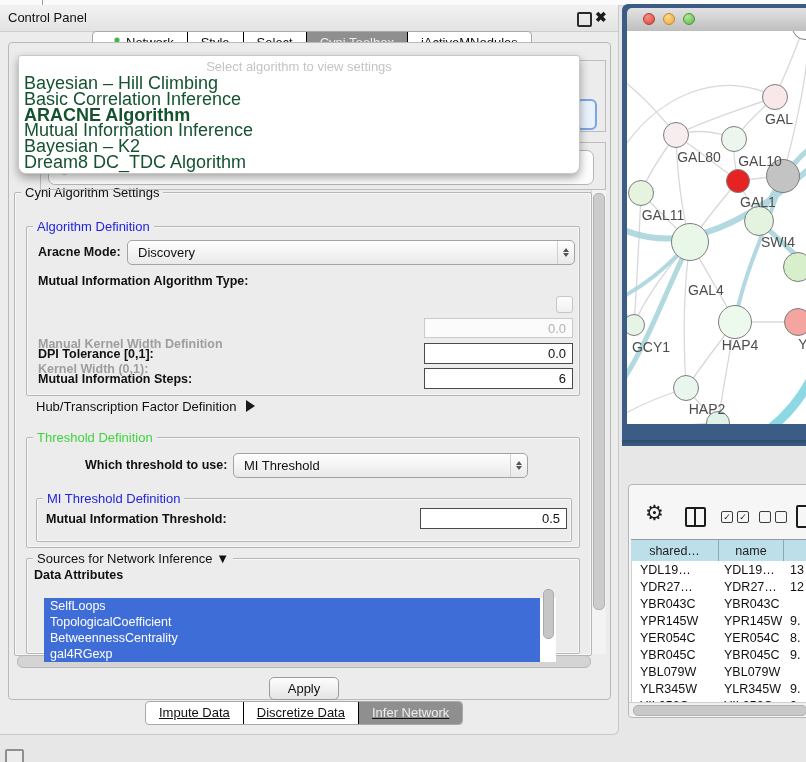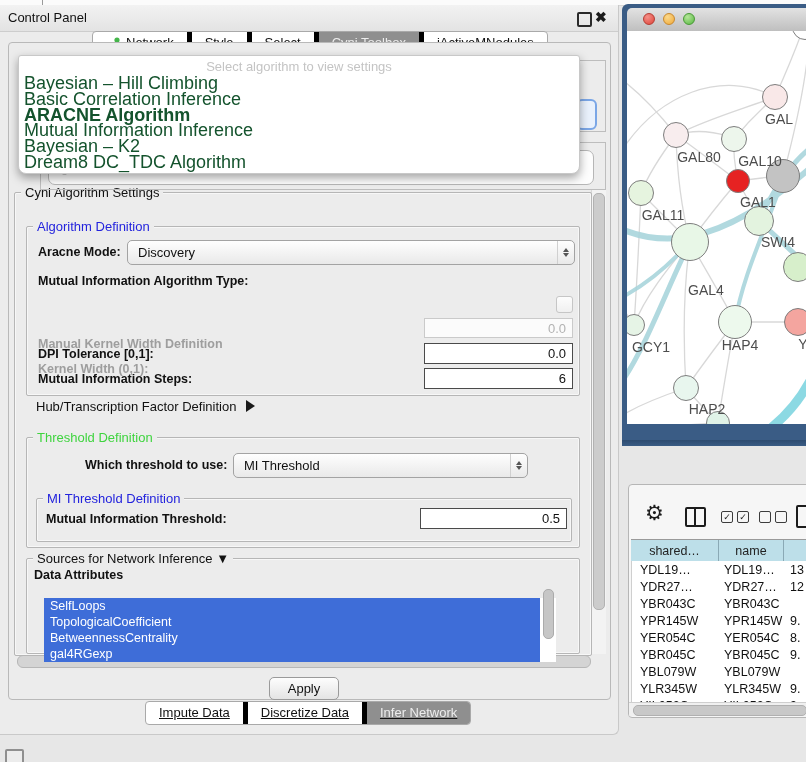--- a/index.html
+++ b/index.html
@@ -13,21 +13,21 @@
 
   
   .cp{left:0;top:5px;width:618px;height:729px;background:#ececec;border-right:1px solid #c9c9c9;border-bottom:1px solid #c9c9c9;border-radius:0 0 6px 0;}
   .cp-header{position:absolute;left:0;top:0;width:618px;height:26px;background:linear-gradient(#f2f2f2,#e3e3e3);border-bottom:1px solid #cdcdcd;}
   .cp-title{position:absolute;left:8px;top:5px;font-size:13px;color:#111;}
   .float-btn{position:absolute;left:577px;top:7px;width:11px;height:11px;border:2px solid #2a2a2a;border-radius:2px;background:transparent;}
   .close-btn{position:absolute;left:595px;top:4px;font-size:14px;font-weight:bold;color:#1a1a1a;}
 
   
   .tabbar{display:flex;background:#ffffff;border:1px solid #a9a9a9;border-radius:4px;overflow:hidden;height:22px;}
-  .tabbar .tab{display:flex;align-items:center;padding:0 13px;font-size:13px;line-height:22px;color:#111;border-left:5px solid #000000;white-space:nowrap;cursor:default;}
+  .tabbar .tab{display:flex;align-items:center;padding:0 13px;font-size:13px;line-height:22px;color:#111;border-left:1px solid #000000;white-space:nowrap;cursor:default;}
   .tabbar .tab:first-child{border-left:none;}
   .tabbar .tab.sel{background:#8f8f8f;color:#ededed;}
   .tab .net-ic{width:15px;height:14px;margin-right:5px;display:inline-block;}
   #tabs-top{left:92px;top:31px;}
   #tabs-bottom{left:145px;top:701px;text-decoration:underline;}
 
   
   .inner-panel{left:8px;top:42px;width:601px;height:656px;border:1px solid #b9b9b9;border-radius:4px;background:#ececec;}
 
   

